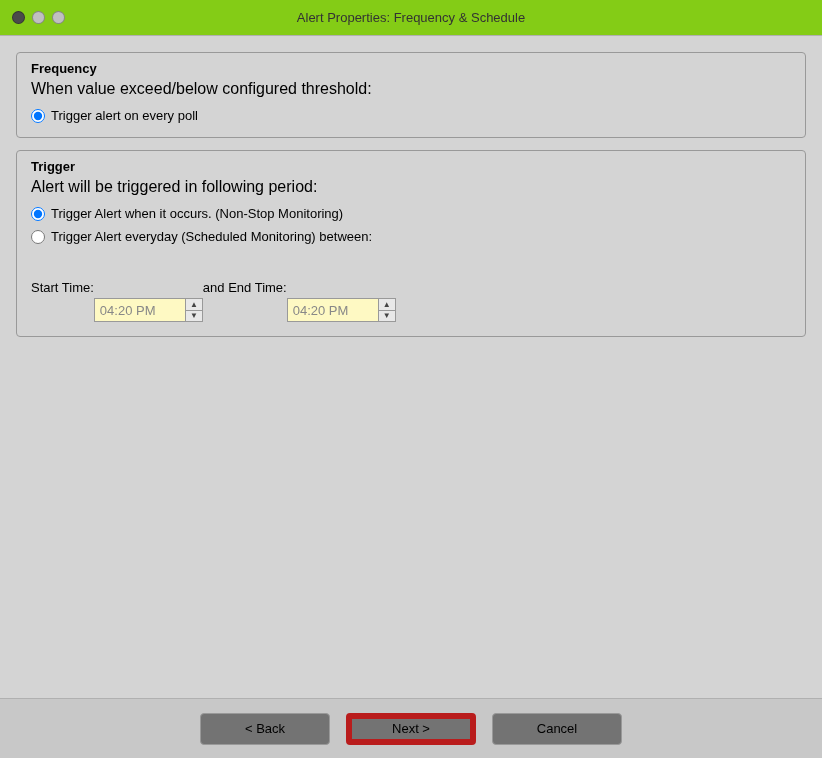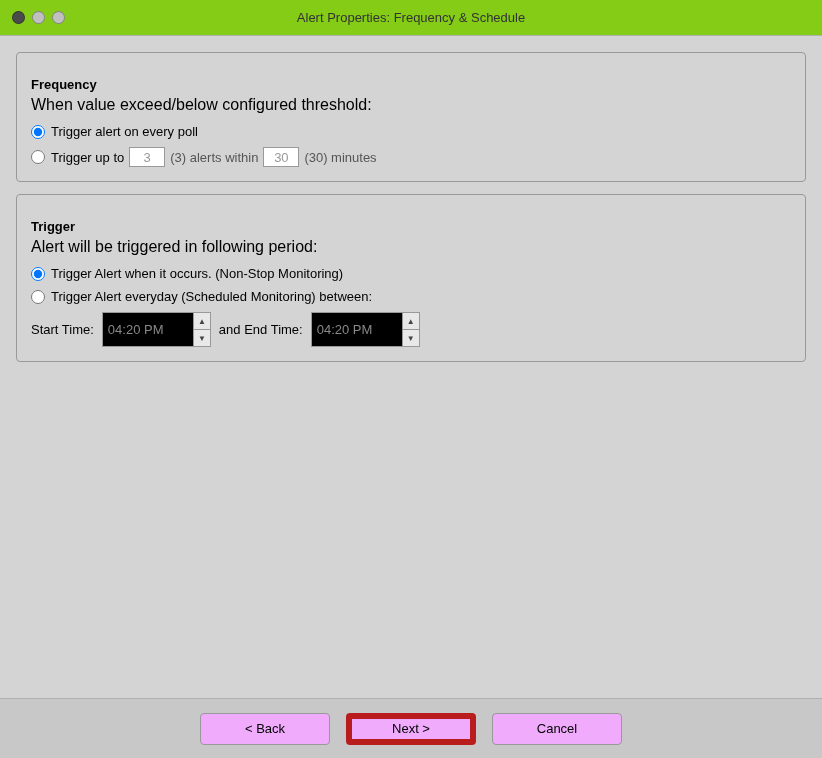--- a/index.html
+++ b/index.html
@@ -59,21 +59,21 @@
       padding: 16px;
       display: flex;
       flex-direction: column;
       gap: 12px;
       overflow: hidden;
     }
 
     .fieldset-group {
       border: 1px solid #999;
       border-radius: 4px;
-      padding: 24px 14px 14px 14px;
+      padding: 8px 14px 14px 14px;
       background: #d4d4d4;
     }
 
     .fieldset-legend {
       font-weight: bold;
       font-size: 13px;
       padding: 0 4px;
       margin-left: -4px;
     }
 
@@ -121,30 +121,30 @@
       color: #999;
     }
 
     .muted-text {
       color: #555;
     }
 
     .time-row {
       display: flex;
       align-items: center;
-      gap: 8px;
       margin-top: 6px;
     }
 
     .time-input-wrapper {
       display: flex;
       align-items: stretch;
       border: 1px solid #999;
-      background: #000000;
-      height: 35px;
+      background: #fef9c3;
+      height: 24px;
+      margin-top: 46px;
     }
 
     .time-input {
       width: 90px;
       height: 100%;
       border: none;
       background: transparent;
       font-size: 13px;
       padding: 0 5px;
       color: #888;
@@ -182,21 +182,21 @@
       display: flex;
       align-items: center;
       justify-content: center;
       gap: 16px;
       flex-shrink: 0;
     }
 
     .footer-btn {
       width: 130px;
       height: 32px;
-      background: #f0abfc;
+      background: #737373;
       border: 1px solid #999;
       border-radius: 4px;
       font-size: 13px;
       cursor: pointer;
       display: flex;
       align-items: center;
       justify-content: center;
     }
 
     .footer-btn.active {
@@ -225,30 +225,20 @@
 
   <div class="fieldset-group">
     <div class="fieldset-legend">Frequency</div>
     <div class="group-description">When value exceed/below configured threshold:</div>
 
     <div class="radio-row">
       <input type="radio" class="radio-input" name="frequency" checked="" style="">
       <label class="radio-label">Trigger alert on every poll</label>
     </div>
 
-    <div class="radio-row">
-      <input type="radio" class="radio-input" name="frequency" style="">
-      <label class="radio-label">
-        <span>Trigger up to</span>
-        <input type="text" class="small-input" value="3" style="">
-        <span class="muted-text">(3) alerts within</span>
-        <input type="text" class="small-input" value="30" style="">
-        <span class="muted-text">(30) minutes</span>
-      </label>
-    </div>
   </div>
 
   <div class="fieldset-group">
     <div class="fieldset-legend">Trigger</div>
     <div class="group-description">Alert will be triggered in following period:</div>
 
     <div class="radio-row">
       <input type="radio" class="radio-input" name="schedule" checked="" style="">
       <label class="radio-label">Trigger Alert when it occurs. (Non-Stop Monitoring)</label>
     </div>

